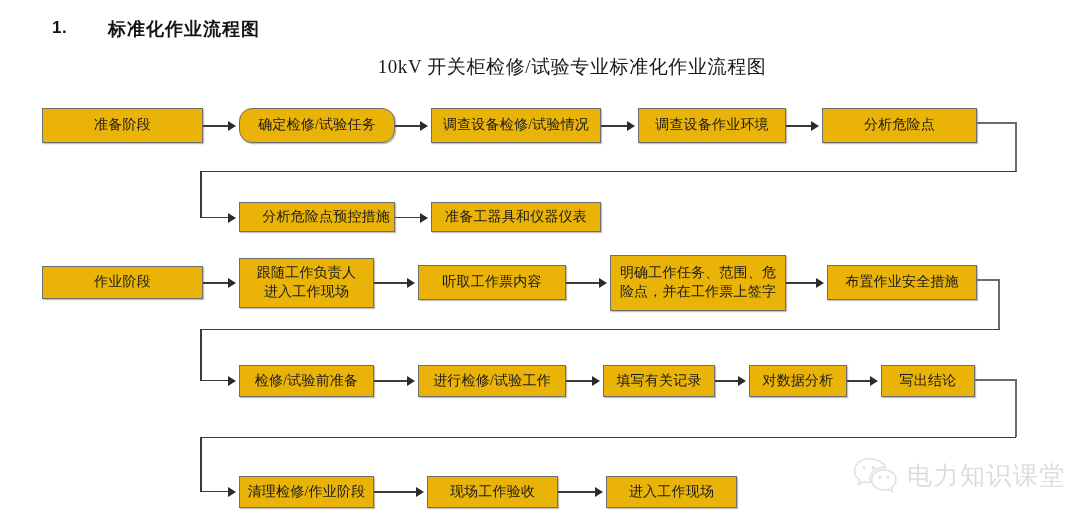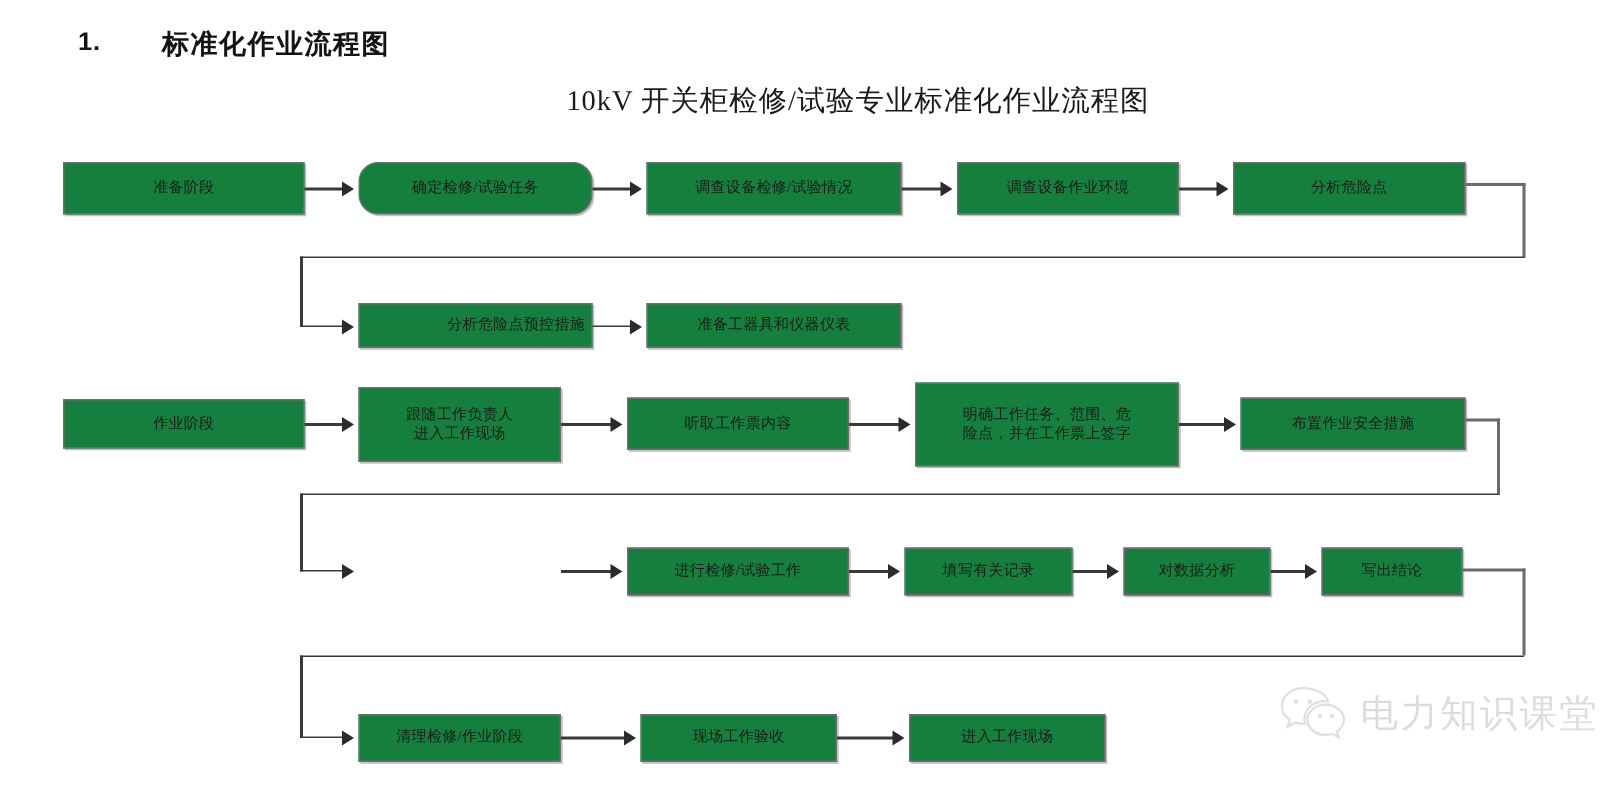--- a/index.html
+++ b/index.html
@@ -54,27 +54,27 @@
     color: #1a1a1a;
     padding-left: 64px;
     box-sizing: border-box;
   }
 
   
   .node {
     position: absolute;
     box-sizing: border-box;
     border: 1px solid #6e6e6e;
-    background: #15803d;
+    background: #eab308;
     display: flex;
     align-items: center;
     justify-content: center;
     text-align: center;
     font-family: "Liberation Serif", "DejaVu Serif", serif;
-    font-size: 10px;
+    font-size: 14px;
     line-height: 1.35;
     color: #1a1a1a;
     letter-spacing: 0.2px;
     padding: 2px 4px;
     box-shadow: 1.2px 1.2px 0 rgba(120,120,120,0.45);
   }
   .node .txt { display: block; }
 
   
   .ln {
@@ -208,20 +208,23 @@
     <span class="txt">布置作业安全措施</span>
   </div>
 
   <div class="ln h thin" style="left:977px; top:279px; width:23px;"></div>
   <div class="ln v thin" style="left:998.4px; top:279px; height:51px;"></div>
   <div class="ln h" style="left:200px; top:328.5px; width:799px;"></div>
   <div class="ln v" style="left:200px; top:328.5px; height:52px;"></div>
   <div class="ln h" style="left:200px; top:379.5px; width:30px;"></div>
   <div class="arrow" style="left:228px; top:375.5px;"></div>
 
+  <div class="node" style="left:239px; top:365px; width:135px; height:32px;">
+    <span class="txt">检修/试验前准备</span>
+  </div>
 
   <div class="ln h" style="left:374px; top:380px; width:35px;"></div>
   <div class="arrow" style="left:407px; top:375.5px;"></div>
 
   <div class="node" style="left:418px; top:365px; width:148px; height:32px;">
     <span class="txt">进行检修/试验工作</span>
   </div>
 
   <div class="ln h" style="left:566px; top:380px; width:28px;"></div>
   <div class="arrow" style="left:592px; top:375.5px;"></div>

